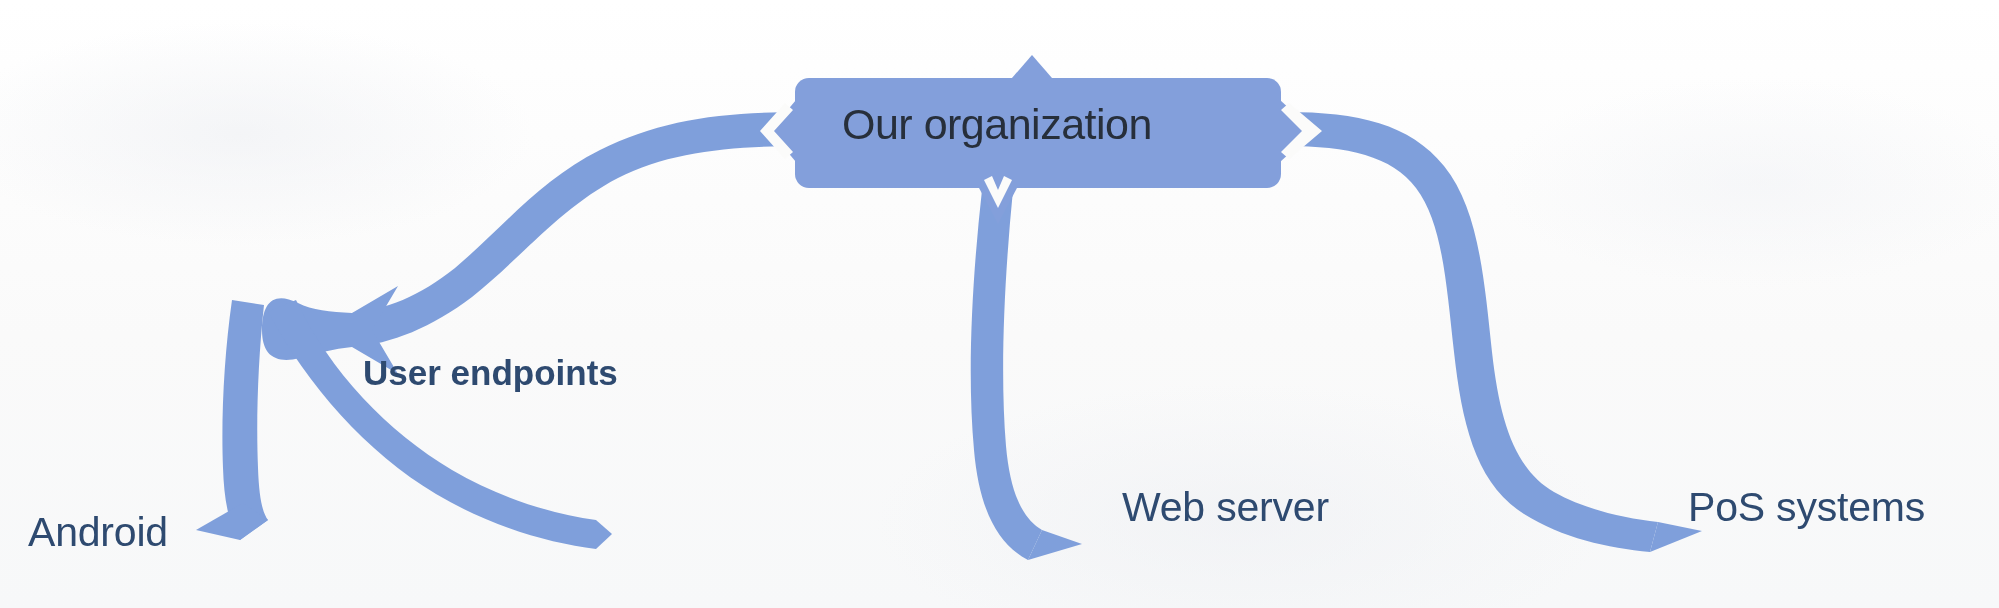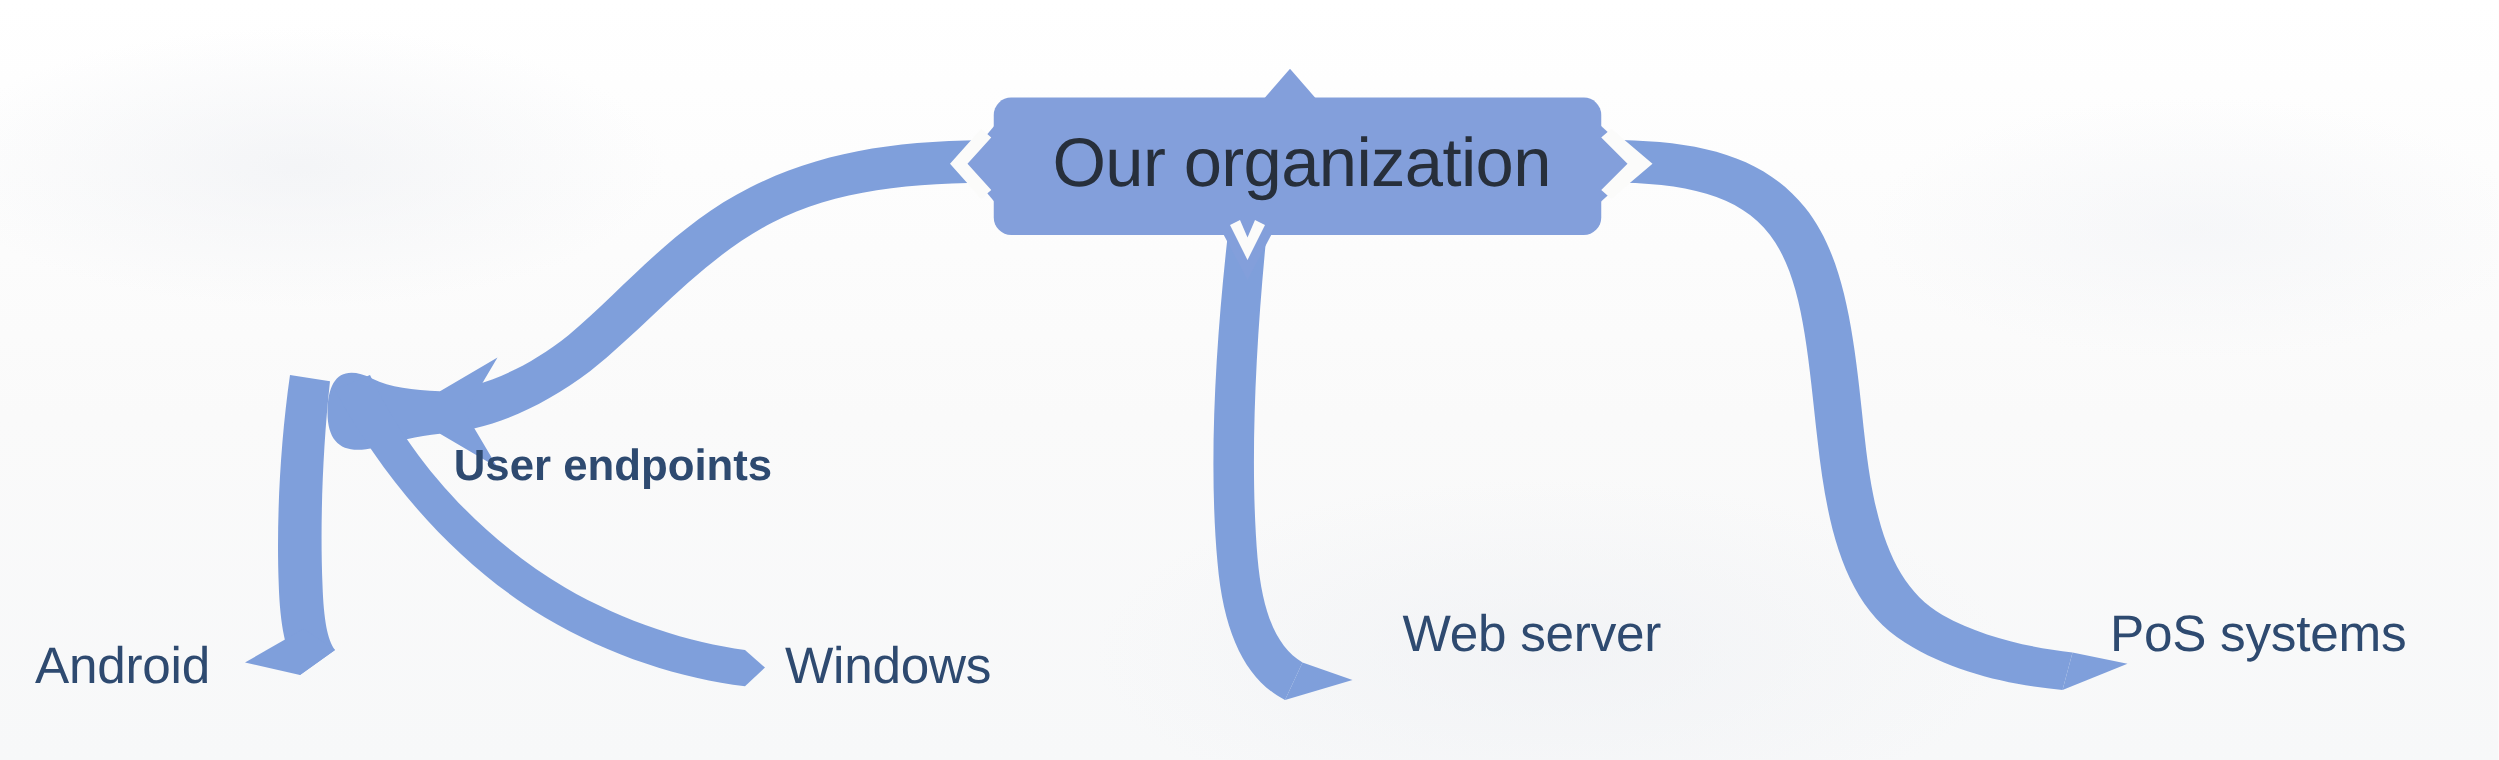--- a/index.html
+++ b/index.html
@@ -48,21 +48,21 @@
   .node-label.small {
     font-size: 35px;
     font-weight: 700;
     letter-spacing: 0px;
   }
   #root-box-text {
     position: absolute;
     z-index: 4;
     white-space: nowrap;
     color: #272f3b;
-    font-size: 55px;
+    font-size: 43px;
     font-weight: 400;
     letter-spacing: -0.5px;
     line-height: 1;
   }
 </style>
 </head>
 <body>
 
 <div id="stage">
 
@@ -151,19 +151,18 @@
     <path fill="#fbfbfa" d="M 984,180 L 998,208 L 1012,180 L 1004,176 L 998,190 L 992,176 Z"></path>
 
   </svg>
 
   <div id="root-box-text" style="left:842px; top:103px;">Our organization</div>
 
   <div class="node-label" style="left:28px; top:512px;">Android</div>
 
   <div class="node-label small" style="left:363px; top:355px;">User endpoints</div>
 
-  <div class="node-label" style="left:628px; top:512px;">Windows</div>
 
   <div class="node-label" style="left:1122px; top:487px;">Web server</div>
 
   <div class="node-label" style="left:1688px; top:487px;">PoS systems</div>
 
 </div>
 
 </body></html>

